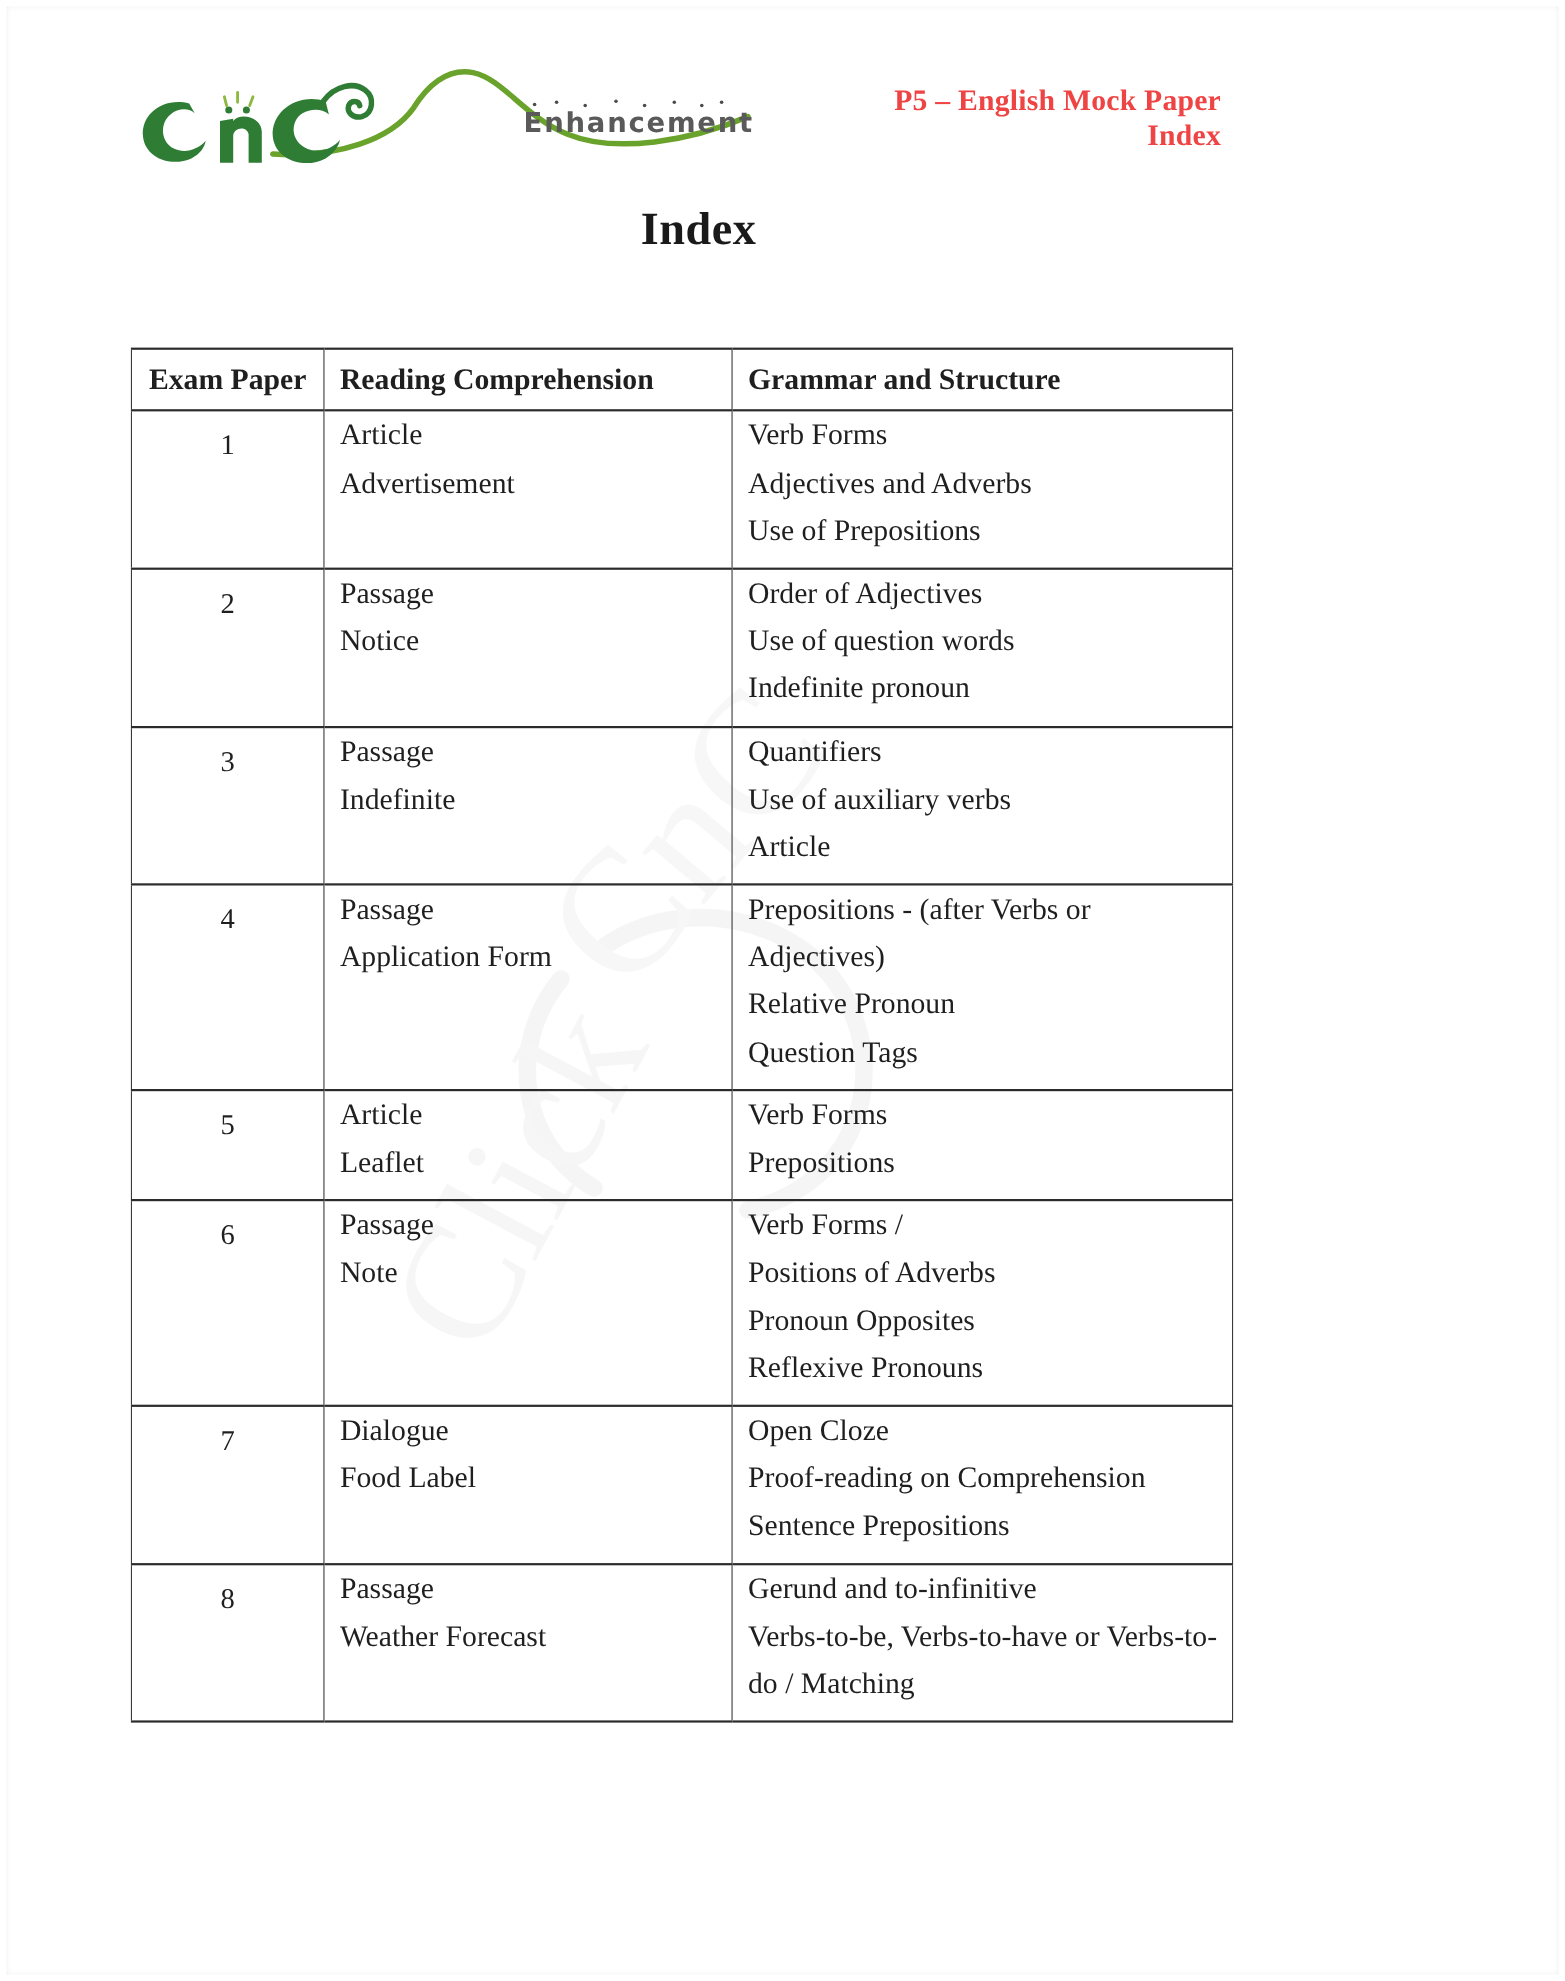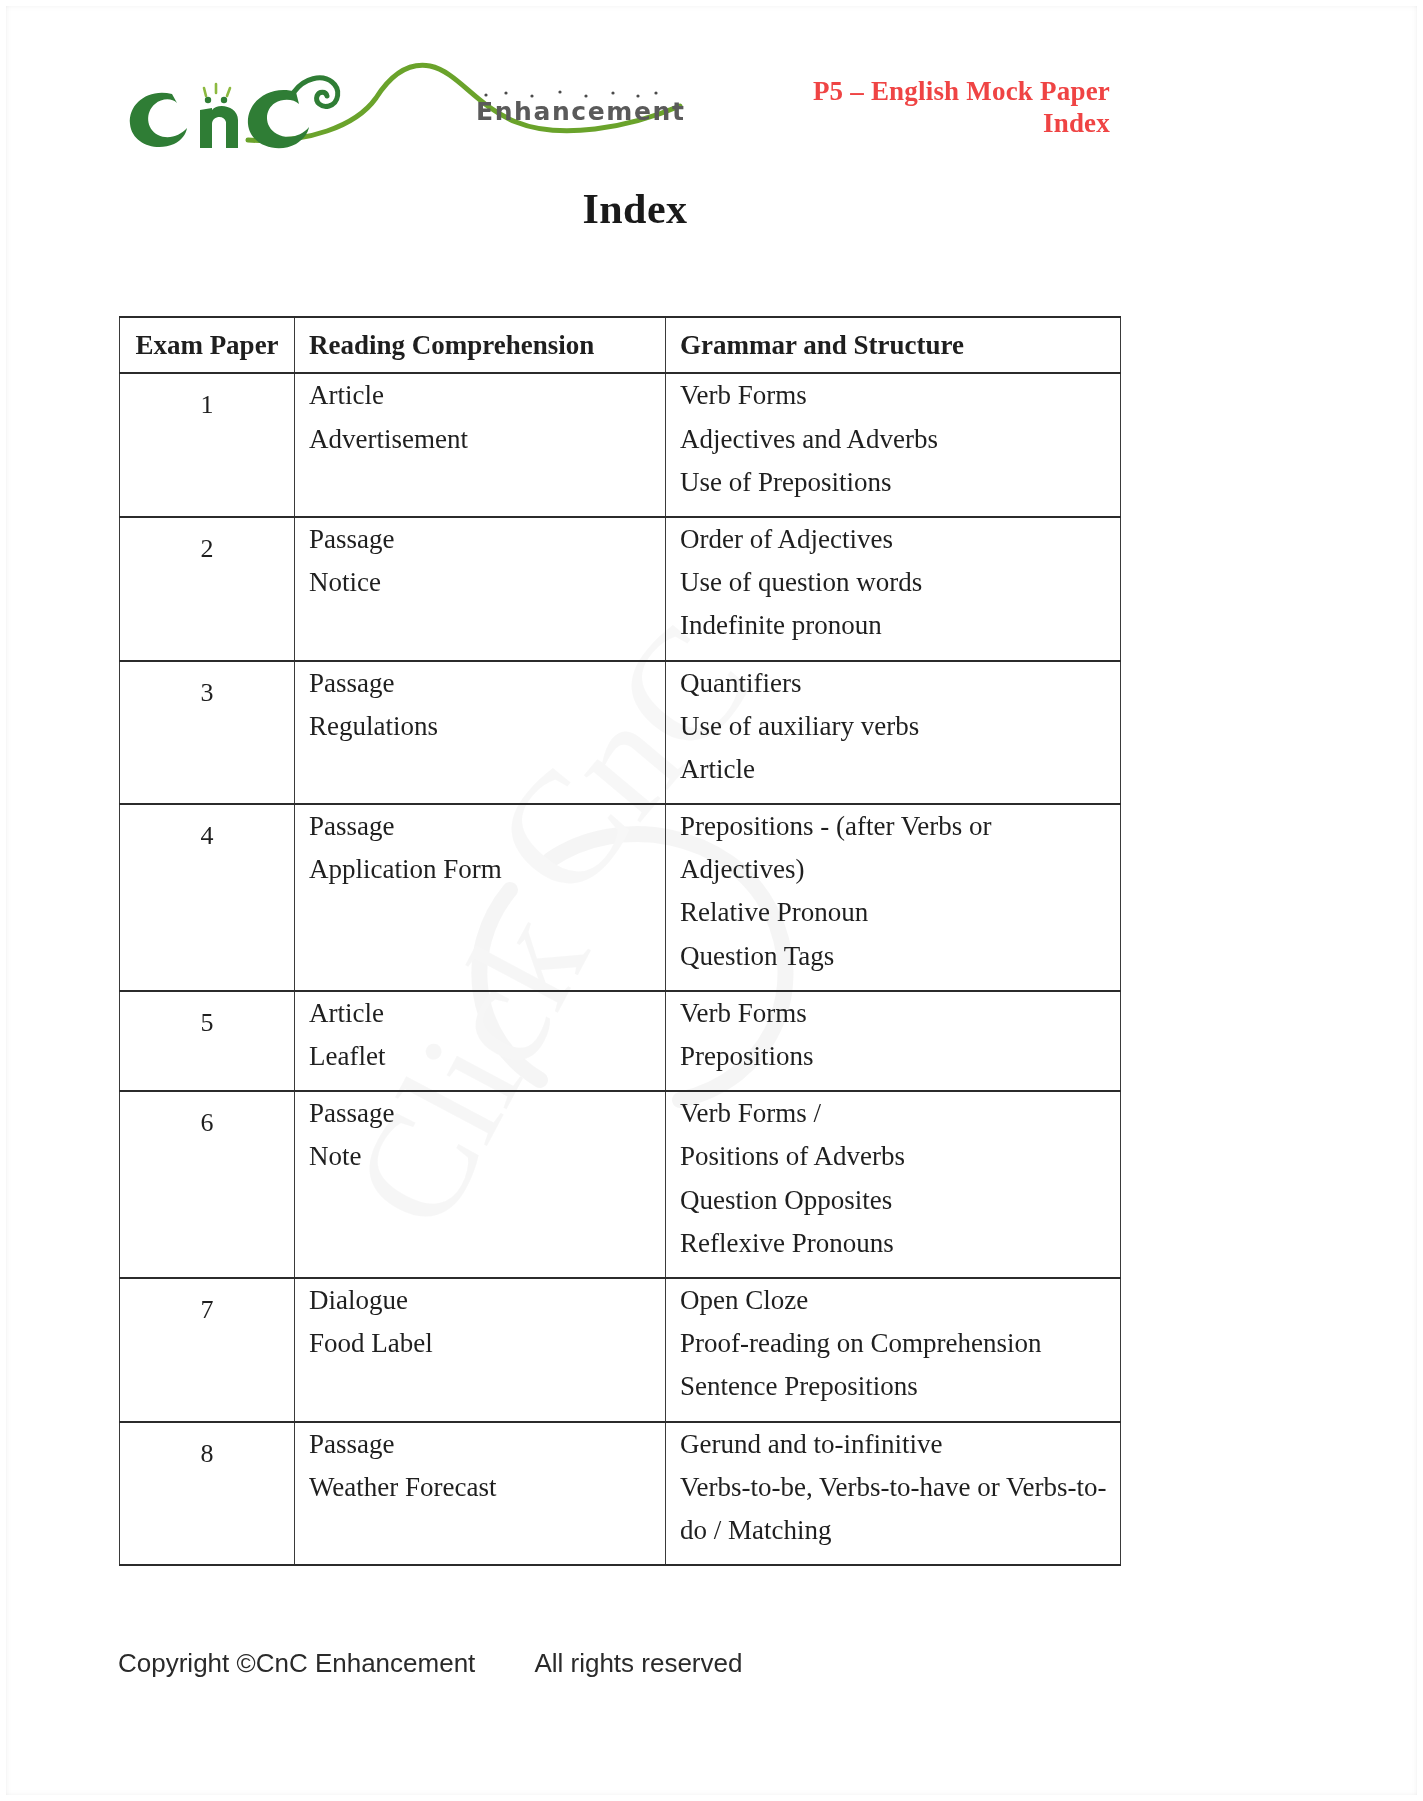--- a/index.html
+++ b/index.html
@@ -280,21 +280,21 @@
           </td>
         </tr>
 
         <tr>
           <td>
             <div class="num-cell">3</div>
           </td>
           <td>
             <div class="list-cell">
               <span class="item">Passage</span>
-              <span class="item">Regulations</span>
+              <span class="item">Indefinite</span>
             </div>
           </td>
           <td>
             <div class="list-cell">
               <span class="item">Quantifiers</span>
               <span class="item">Use of auxiliary verbs</span>
               <span class="item">Article</span>
             </div>
           </td>
         </tr>
@@ -343,21 +343,21 @@
           <td>
             <div class="list-cell">
               <span class="item">Passage</span>
               <span class="item">Note</span>
             </div>
           </td>
           <td>
             <div class="list-cell">
               <span class="item">Verb Forms /</span>
               <span class="item">Positions of Adverbs</span>
-              <span class="item">Question Opposites</span>
+              <span class="item">Pronoun Opposites</span>
               <span class="item">Reflexive Pronouns</span>
             </div>
           </td>
         </tr>
 
         <tr>
           <td>
             <div class="num-cell">7</div>
           </td>
           <td>
@@ -389,21 +389,15 @@
             <div class="list-cell">
               <span class="item">Gerund and to-infinitive</span>
               <span class="item">Verbs-to-be, Verbs-to-have or Verbs-to-do / Matching</span>
             </div>
           </td>
         </tr>
       </tbody>
     </table>
   </div>
 
-  <div style="position:absolute; left:118px; top:1648px; width:900px;
-              font-family:'Liberation Sans', sans-serif; font-size:26px; color:#2a2a2a;">
-    <span>Copyright ©CnC Enhancement</span>
-    <span style="display:inline-block; width:46px;"></span>
-    <span>All rights reserved</span>
-  </div>
 
   <div class="page-edge"></div>
 </div>
 
 </body></html>

